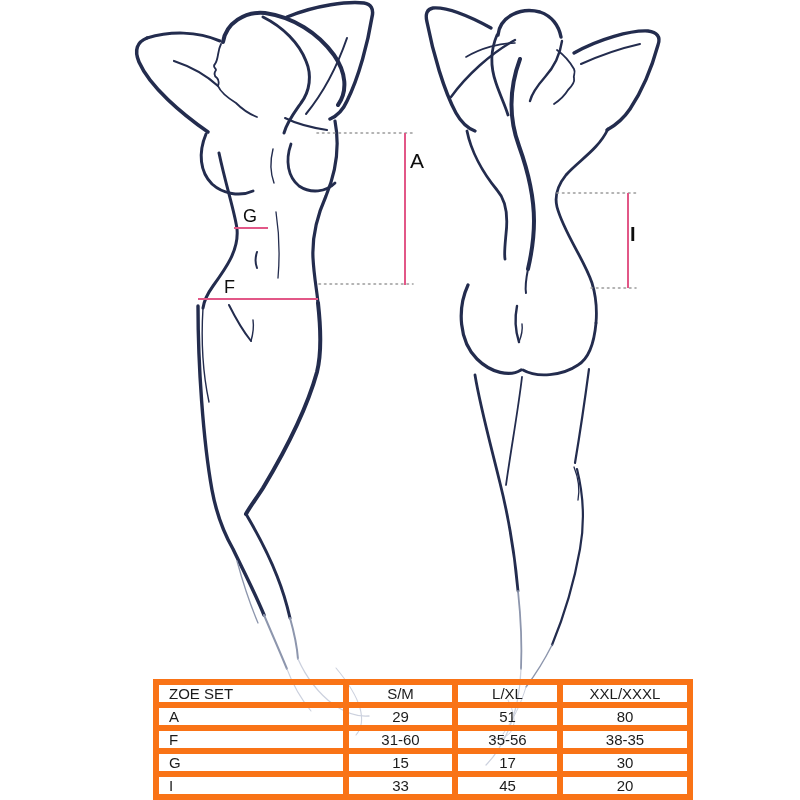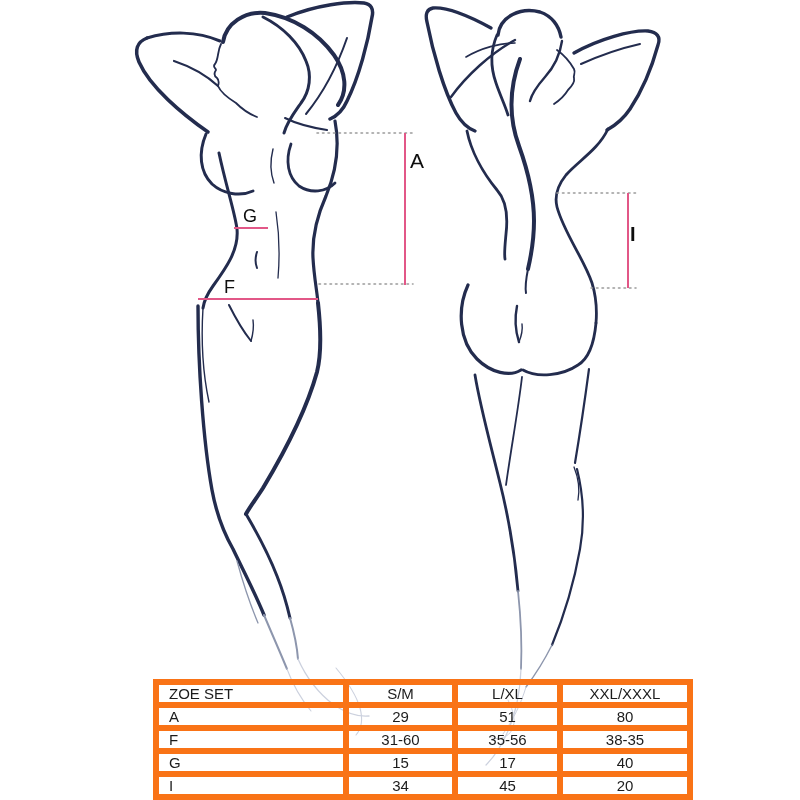--- a/index.html
+++ b/index.html
@@ -179,24 +179,24 @@
       <tr>
         <td class="lbl">F</td>
         <td>31-60</td>
         <td>35-56</td>
         <td>38-35</td>
       </tr>
       <tr>
         <td class="lbl">G</td>
         <td>15</td>
         <td>17</td>
-        <td>40</td>
+        <td>30</td>
       </tr>
       <tr>
         <td class="lbl">I</td>
-        <td>34</td>
+        <td>33</td>
         <td>45</td>
         <td>20</td>
       </tr>
     </tbody>
   </table>
 
 </div>
 
 </body></html>

